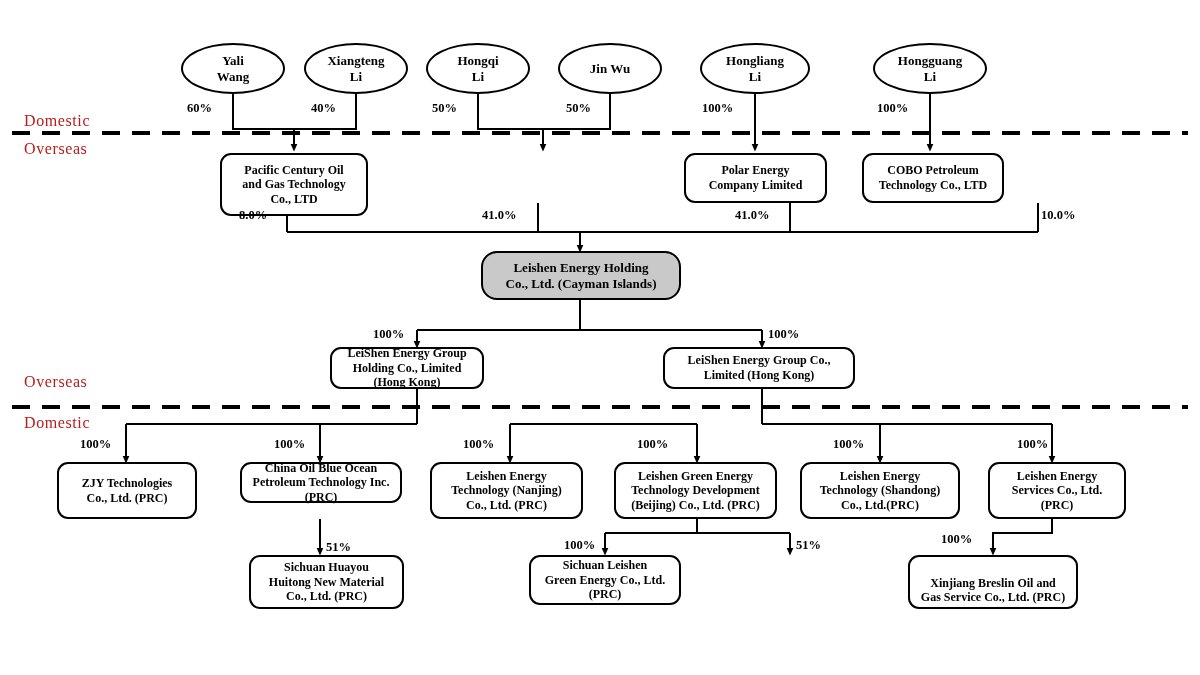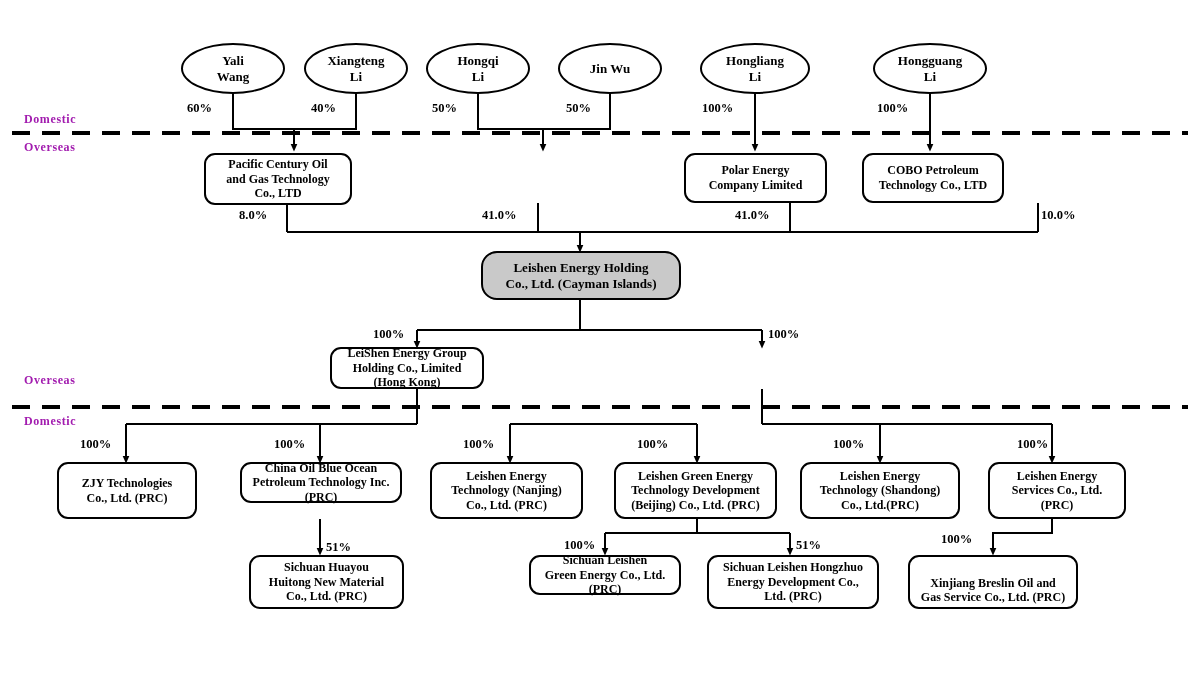--- a/index.html
+++ b/index.html
@@ -55,23 +55,23 @@
     position: absolute;
     font-family: "Liberation Serif", "DejaVu Serif", serif;
     font-weight: bold;
     font-size: 12.5px;
     color: #000000;
     white-space: nowrap;
   }
   .region-label {
     position: absolute;
     font-family: "Liberation Serif", "DejaVu Serif", serif;
-    font-weight: bold;
-    font-size: 12px;
-    color: #a21caf;
+    font-weight: normal;
+    font-size: 16px;
+    color: #b91c1c;
     letter-spacing: 0.6px;
     white-space: nowrap;
   }
   .node span { display: block; width: 100%; }
 </style>
 </head>
 <body>
 
 <div id="canvas">
 
@@ -162,41 +162,44 @@
     <span>Hongguang<br>Li</span>
   </div>
 
   <div class="edge-label" style="left:187px; top:101px;">60%</div>
   <div class="edge-label" style="left:311px; top:101px;">40%</div>
   <div class="edge-label" style="left:432px; top:101px;">50%</div>
   <div class="edge-label" style="left:566px; top:101px;">50%</div>
   <div class="edge-label" style="left:702px; top:101px;">100%</div>
   <div class="edge-label" style="left:877px; top:101px;">100%</div>
 
-  <div class="node rbox" style="left:204px; top:153px; width:148px; height:52px;justify-content:center;">
+  <div class="node rbox" style="left:220px; top:153px; width:148px; height:63px;justify-content:center;">
     <span>Pacific Century Oil<br>and Gas Technology<br>Co., LTD</span>
   </div>
   <div class="node rbox" style="left:862px; top:153px; width:142px; height:50px;">
     <span>COBO Petroleum<br>Technology Co., LTD</span>
   </div>
   <div class="node rbox" style="left:684px; top:153px; width:143px; height:50px;">
     <span>Polar Energy<br>Company Limited</span>
   </div>
 
   <div class="edge-label" style="left:239px; top:208px;">8.0%</div>
   <div class="edge-label" style="left:482px; top:208px;">41.0%</div>
   <div class="edge-label" style="left:735px; top:208px;">41.0%</div>
   <div class="edge-label" style="left:1041px; top:208px;">10.0%</div>
 
   <div class="node rbox highlight" style="left:481px; top:251px; width:200px; height:49px;">
     <span>Leishen Energy Holding<br>Co., Ltd. (Cayman Islands)</span>
   </div>
 
   <div class="node rbox" style="left:330px; top:347px; width:154px; height:42px;">
     <span>LeiShen Energy Group<br>Holding Co., Limited<br>(Hong Kong)</span>
+  </div>
+  <div class="node rbox" style="left:663px; top:347px; width:192px; height:42px;">
+    <span>LeiShen Energy Group Co.,<br>Limited (Hong Kong)</span>
   </div>
 
   <div class="edge-label" style="left:373px; top:327px;">100%</div>
   <div class="edge-label" style="left:768px; top:327px;">100%</div>
 
   <div class="node rbox" style="left:57px; top:462px; width:140px; height:57px;">
     <span>ZJY Technologies<br>Co., Ltd. (PRC)</span>
   </div>
   <div class="node rbox" style="left:240px; top:462px; width:162px; height:41px;">
     <span>China Oil Blue Ocean<br>Petroleum Technology Inc.<br>(PRC)</span>
@@ -217,25 +220,22 @@
   <div class="edge-label" style="left:80px; top:437px;">100%</div>
   <div class="edge-label" style="left:274px; top:437px;">100%</div>
   <div class="edge-label" style="left:463px; top:437px;">100%</div>
   <div class="edge-label" style="left:637px; top:437px;">100%</div>
   <div class="edge-label" style="left:833px; top:437px;">100%</div>
   <div class="edge-label" style="left:1017px; top:437px;">100%</div>
 
   <div class="node rbox" style="left:249px; top:555px; width:155px; height:54px;">
     <span>Sichuan Huayou<br>Huitong New Material<br>Co., Ltd. (PRC)</span>
   </div>
-  <div class="node rbox" style="left:529px; top:555px; width:152px; height:40px;">
+  <div class="node rbox" style="left:529px; top:555px; width:152px; height:50px;">
     <span>Sichuan Leishen<br>Green Energy Co., Ltd.<br>(PRC)</span>
-  </div>
-  <div class="node rbox" style="left:707px; top:555px; width:172px; height:54px;">
-    <span>Sichuan Leishen Hongzhuo<br>Energy Development Co.,<br>Ltd. (PRC)</span>
   </div>
   <div class="node rbox" style="left:908px; top:555px; width:170px; height:54px;align-items:flex-end;">
     <span>Xinjiang Breslin Oil and<br>Gas Service Co., Ltd. (PRC)</span>
   </div>
 
   <div class="edge-label" style="left:326px; top:540px;">51%</div>
   <div class="edge-label" style="left:564px; top:538px;">100%</div>
   <div class="edge-label" style="left:796px; top:538px;">51%</div>
   <div class="edge-label" style="left:941px; top:532px;">100%</div>
 

